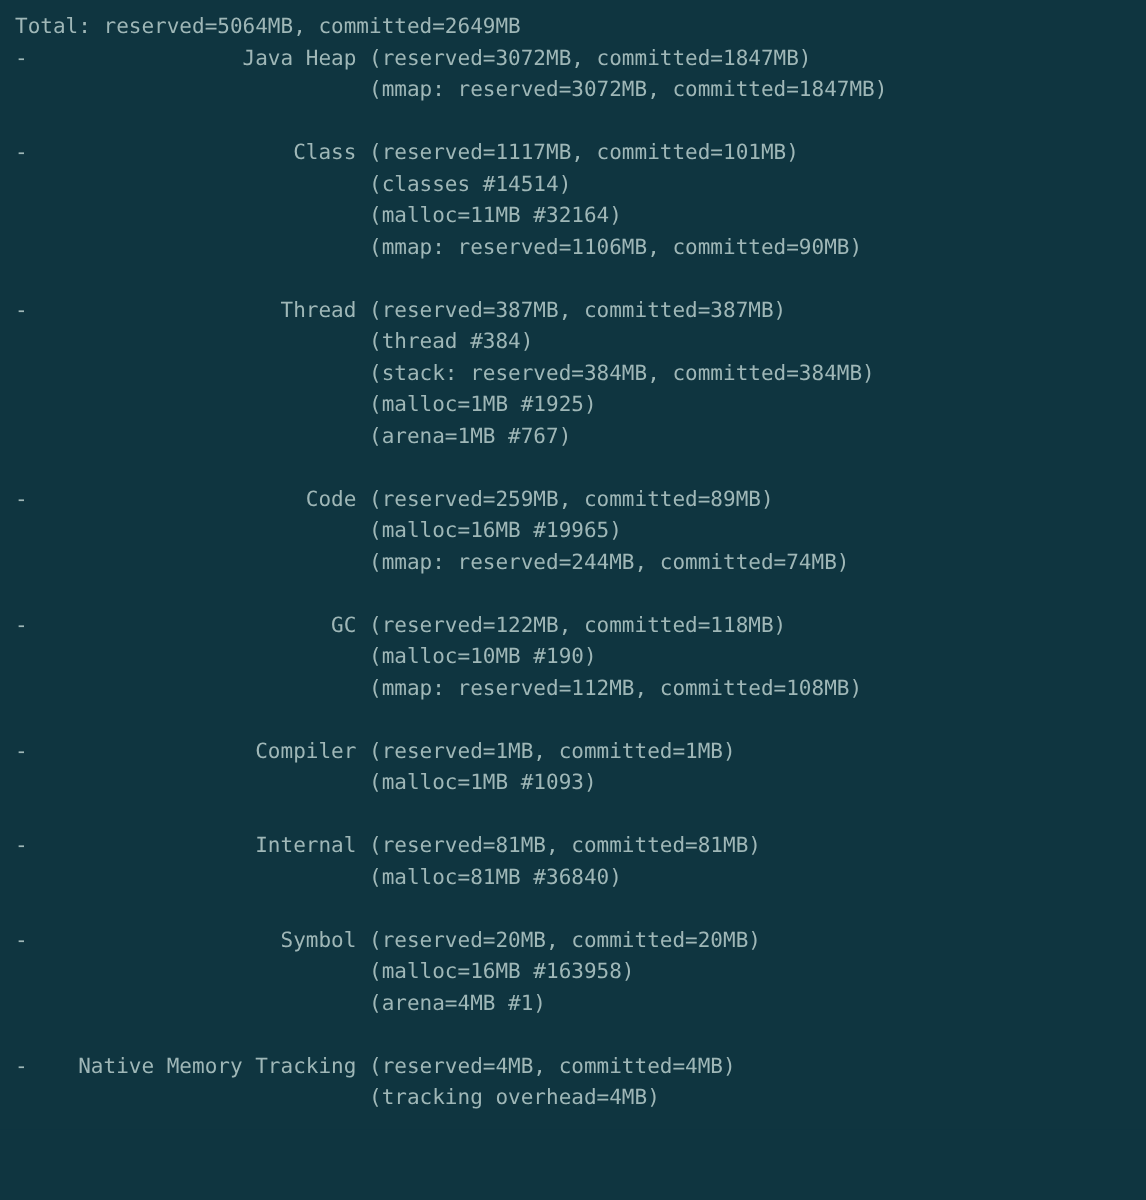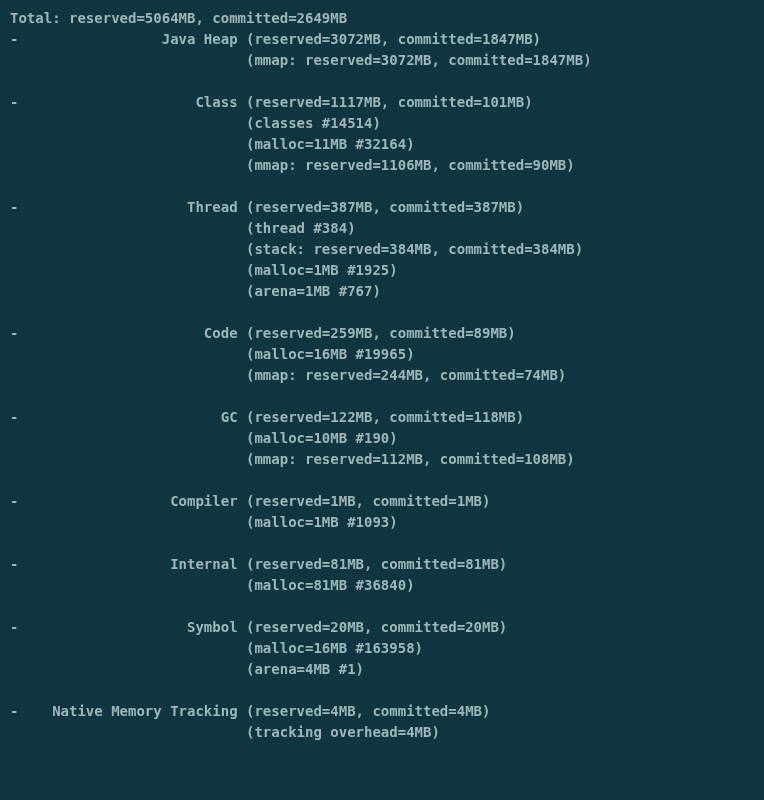--- a/index.html
+++ b/index.html
@@ -9,21 +9,20 @@
     color: #9fb7b7;
     font-family: "Menlo", "Consolas", "DejaVu Sans Mono", "Liberation Mono", monospace;
     font-size: 14px;
     line-height: 21px;
     width: 764px;
   }
   pre.nmt {
     margin: 0;
     padding: 8px 10px 10px 10px;
     white-space: pre;
-    font-weight: bold;
   }
 </style>
 </head>
 <body>
 
 <pre class="nmt" id="nmt-block">Total: reserved=5064MB, committed=2649MB
 -                 Java Heap (reserved=3072MB, committed=1847MB)
                             (mmap: reserved=3072MB, committed=1847MB)
 
 -                     Class (reserved=1117MB, committed=101MB)

